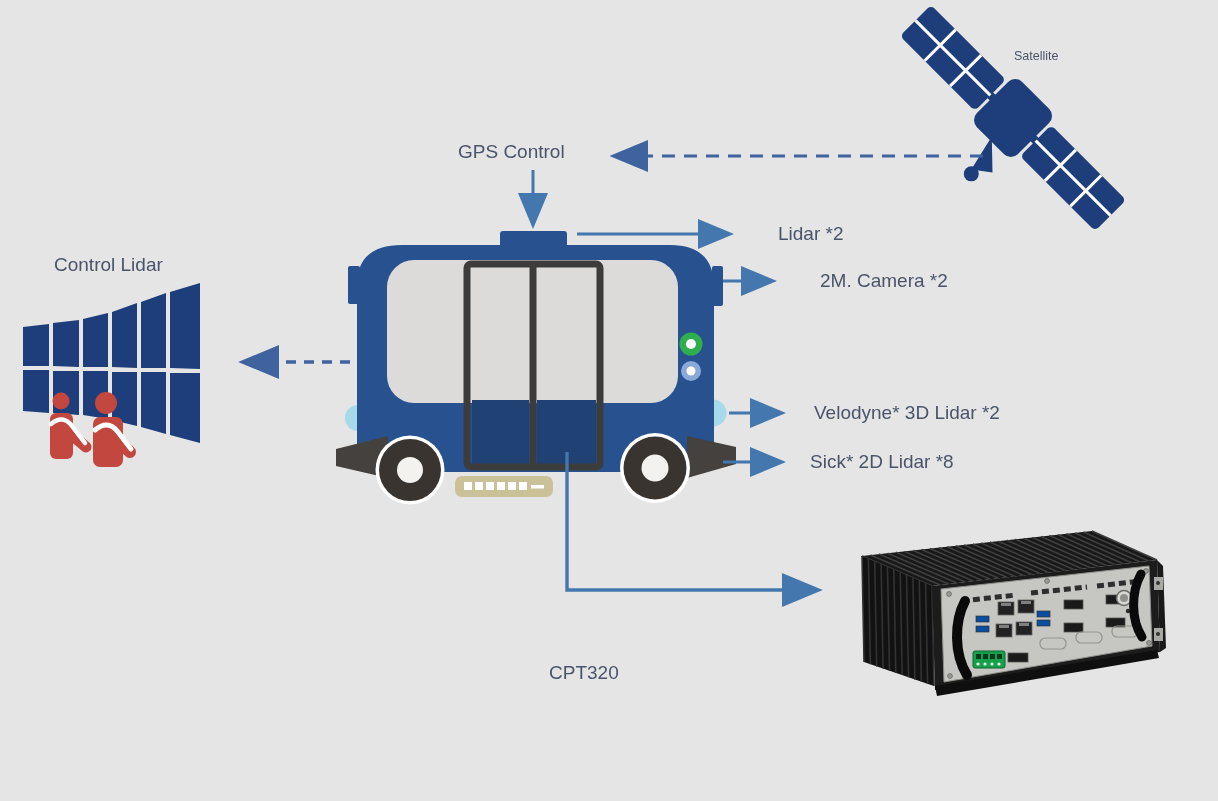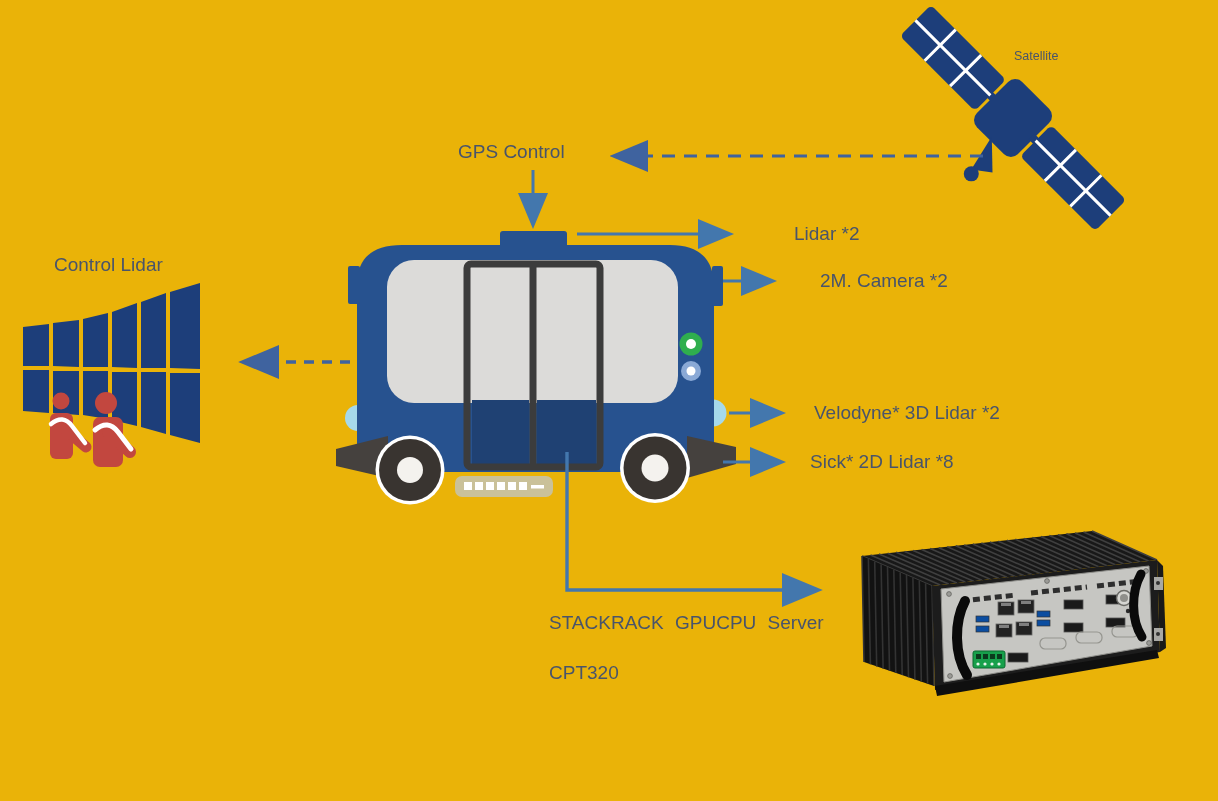--- a/index.html
+++ b/index.html
@@ -1,17 +1,17 @@
 <!DOCTYPE html>
 <html style="--bus-body: #27528f; --navy: #1d3e7a; --window-gray: #dcdbd9; --door-frame: #3c3c3c; --door-panel: #1f4173; --operator-red: #c2473f; --arrow-solid: #4377ad; --arrow-dashed: #3f639f; --label-text: #49546b; --lidar-dome: #a6d9ea; --indicator-green: #2fae4e; --indicator-blue: #8aa9d6; --wheel-dark: #393430; --skirt-gray: #45413e; --plate-tan: #cac199; --server-panel: #c6c6c2;"><head>
 <meta charset="utf-8">
 <style>
   html,body{margin:0;padding:0;background:#ffffff;}
   .stage{
-    position:relative;width:1218px;height:801px;overflow:hidden;background:#eab308;
+    position:relative;width:1218px;height:801px;overflow:hidden;background:#e5e5e5;
     font-family:"Liberation Sans",sans-serif;
   }
   .stage svg{position:absolute;left:0;top:0;}
   .label{
     position:absolute;white-space:nowrap;
     font-size:19px;line-height:1.2;font-weight:400;
     color:var(--label-text,#49546b);
   }
   .label.small{font-size:12.5px;}
   .label.server{font-size:19px;word-spacing:6px;}
@@ -205,20 +205,19 @@
       <path d="M723,462 L780,462" stroke-width="3" style="stroke:var(--arrow-solid,#4377ad)" marker-end="url(#ah-solid)"></path>
       <path d="M567,452 L567,590 L816,590" stroke-width="3.4" style="stroke:var(--arrow-solid,#4377ad)" marker-end="url(#ah-solid)"></path>
       <path d="M983,156 L616,156" stroke-width="3.2" stroke-dasharray="13 9" style="stroke:var(--arrow-dashed,#3f639f)" marker-end="url(#ah-dash)"></path>
       <path d="M350,362 L245,362" stroke-width="3.4" stroke-dasharray="10 8" style="stroke:var(--arrow-dashed,#3f639f)" marker-end="url(#ah-dash)"></path>
     </g>
   </svg>
 
   <div class="label small" style="left:1014px;top:49px">Satellite</div>
   <div class="label" style="left:458px;top:141px">GPS Control</div>
   <div class="label" style="left:54px;top:254px">Control Lidar</div>
-  <div class="label" style="left:794px;top:223px">Lidar *2</div>
+  <div class="label" style="left:778px;top:223px">Lidar *2</div>
   <div class="label" style="left:820px;top:270px">2M. Camera *2</div>
   <div class="label" style="left:814px;top:402px">Velodyne* 3D Lidar *2</div>
   <div class="label" style="left:810px;top:451px">Sick* 2D Lidar *8</div>
-  <div class="label server" style="left:549px;top:612px">STACKRACK GPUCPU Server</div>
   <div class="label server" style="left:549px;top:662px">CPT320</div>
 
 </div>
 
 </body></html>

